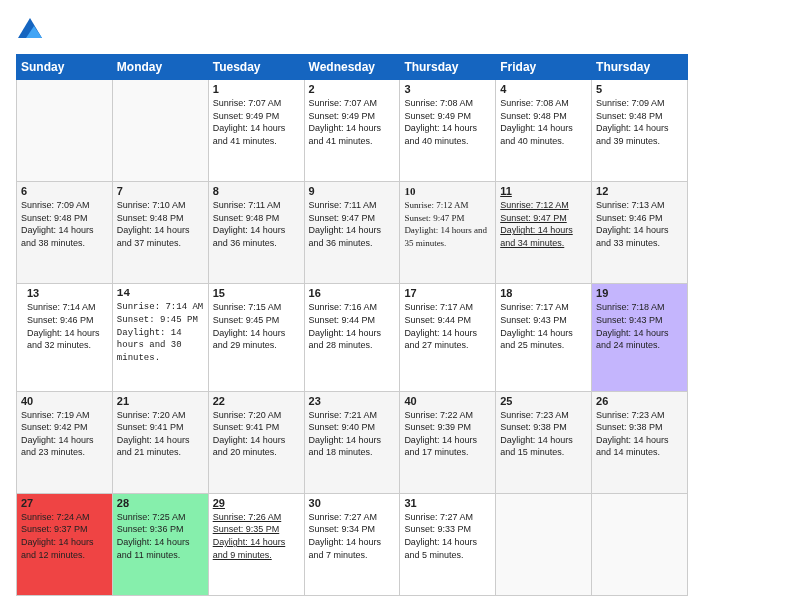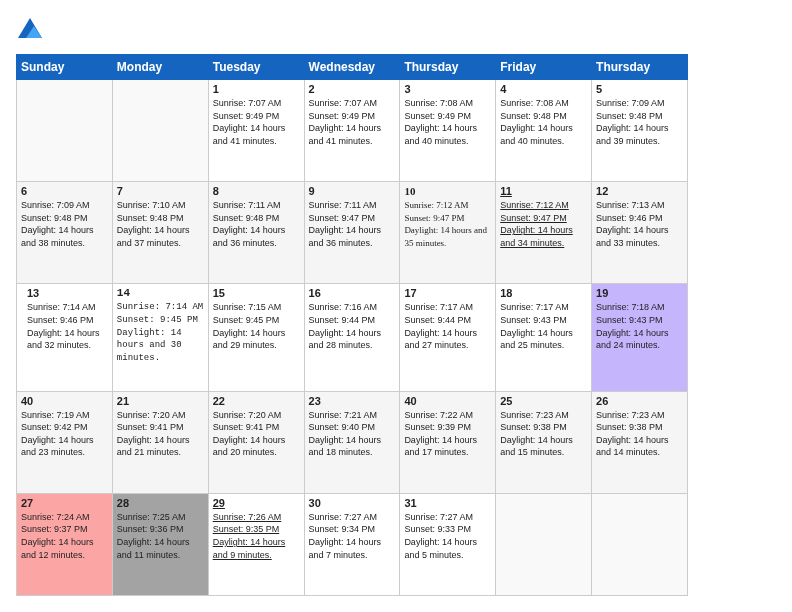--- a/index.html
+++ b/index.html
@@ -249,25 +249,25 @@
           <td style="background: rgb(245, 245, 245);">
             <span class="day-num">25</span>
             <div class="day-info">Sunrise: 7:23 AM<br>Sunset: 9:38 PM<br>Daylight: 14 hours and 15 minutes.</div>
           </td>
           <td style="background: rgb(245, 245, 245);">
             <span class="day-num">26</span>
             <div class="day-info">Sunrise: 7:23 AM<br>Sunset: 9:38 PM<br>Daylight: 14 hours and 14 minutes.</div>
           </td>
         </tr>
         <tr>
-          <td style="background: #fca5a5; margin-top: 8px;">
+          <td style="background: #ef4444; margin-top: 8px;">
             <span class="day-num">27</span>
             <div class="day-info">Sunrise: 7:24 AM<br>Sunset: 9:37 PM<br>Daylight: 14 hours and 12 minutes.</div>
           </td>
-          <td style="background: #a3a3a3;">
+          <td style="background: #86efac;">
             <span class="day-num">28</span>
             <div class="day-info">Sunrise: 7:25 AM<br>Sunset: 9:36 PM<br>Daylight: 14 hours and 11 minutes.</div>
           </td>
           <td style="background: rgb(255, 255, 255); text-decoration: underline;">
             <span class="day-num">29</span>
             <div class="day-info">Sunrise: 7:26 AM<br>Sunset: 9:35 PM<br>Daylight: 14 hours and 9 minutes.</div>
           </td>
           <td style="background: rgb(255, 255, 255);">
             <span class="day-num">30</span>
             <div class="day-info">Sunrise: 7:27 AM<br>Sunset: 9:34 PM<br>Daylight: 14 hours and 7 minutes.</div>

